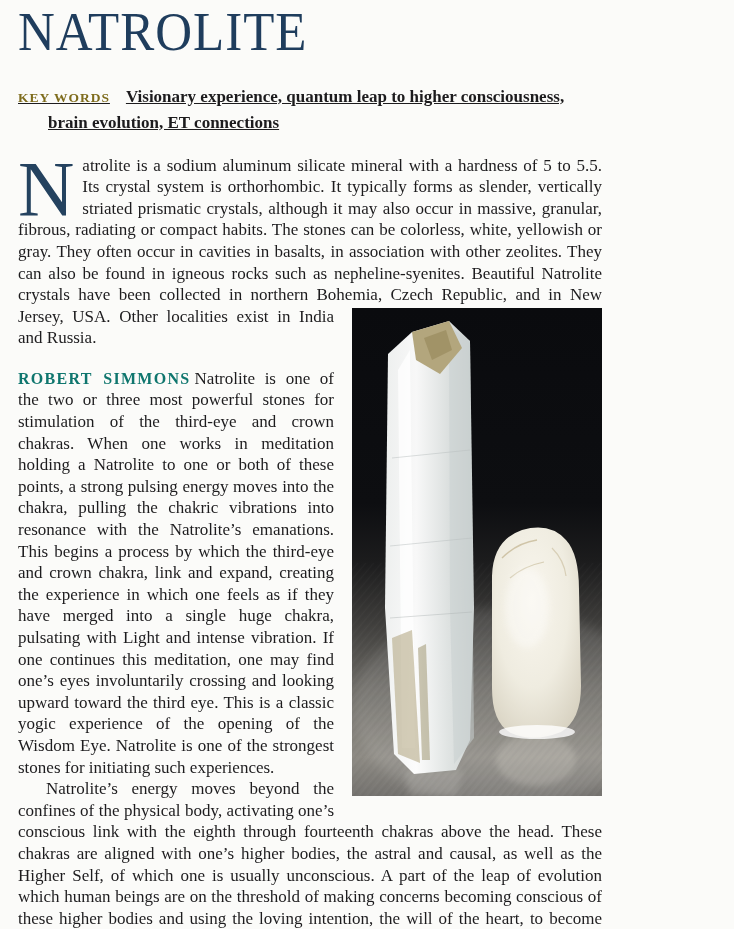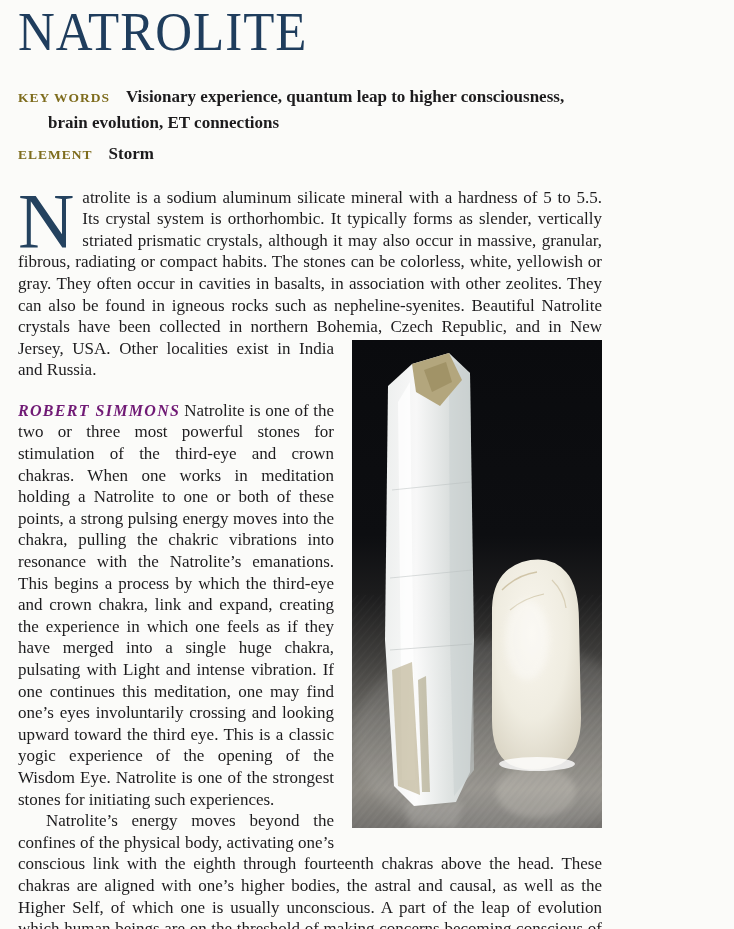--- a/index.html
+++ b/index.html
@@ -21,21 +21,21 @@
     margin: 0 0 18px 0;
     font-size: 51px;
     font-weight: normal;
     letter-spacing: 1px;
     color: #1f3d5d;
     line-height: 1.05;
     transform: scale(1.0, 1.08);
     transform-origin: left top;
   }
   
-  .props { margin: 26px 0 0 0; max-width: 690px; }
+  .props { margin: 26px 0 0 0; max-width: 690px; text-decoration: underline; }
   .prop {
     margin: 0 0 6px 0;
     padding-left: 30px;
     text-indent: -30px;
     font-size: 17px;
     line-height: 25px;
     font-weight: bold;
     color: #1c1b1d;
   }
   .prop-label {
@@ -58,23 +58,22 @@
     font-size: 78px;
     line-height: 60px;
     padding: 4px 8px 0 0;
     color: #24425f;
   }
   p.author-para { margin-top: 19px; }
   .author-name {
     font-weight: bold;
     font-size: 16px;
     letter-spacing: 1.3px;
-    color: #701a75;
+    color: #0f766e;
     margin-right: 4px;
-    font-style: italic;
   }
   p.second-para { text-indent: 28px; }
   
   .photo-float {
     float: right;
     width: 250px;
     height: 488px;
     margin: 2px 0 10px 18px;
     display: block;
   }
@@ -82,21 +81,20 @@
 </style>
 </head>
 <body>
 
 <div class="page">
 
   <h1 class="title">NATROLITE</h1>
 
   <div class="props">
     <p class="prop"><span class="prop-label">KEY WORDS</span><span>Visionary experience, quantum leap to higher consciousness, brain evolution, ET connections</span></p>
-    <p class="prop"><span class="prop-label">ELEMENT</span><span>Storm</span></p>
   </div>
 
   <div class="body-copy">
 
     <p class="intro">
       <span class="dropcap">N</span>
       <span>atrolite is a sodium aluminum silicate mineral with a hardness of 5 to 5.5. Its crystal system is orthorhombic. It typically forms as slender, vertically striated prismatic crystals, although it may also occur in massive, granular, fibrous, radiating or compact habits. The stones can be colorless, white, yellowish or gray. They often occur in cavities in basalts, in association with other zeolites. They can also be found in igneous rocks such as nepheline-syenites. Beautiful Natrolite crystals have been collected in northern Bohemia,</span>
       <span class="photo-float">
 
         <svg width="250" height="488" viewBox="0 0 250 488" xmlns="http://www.w3.org/2000/svg">

